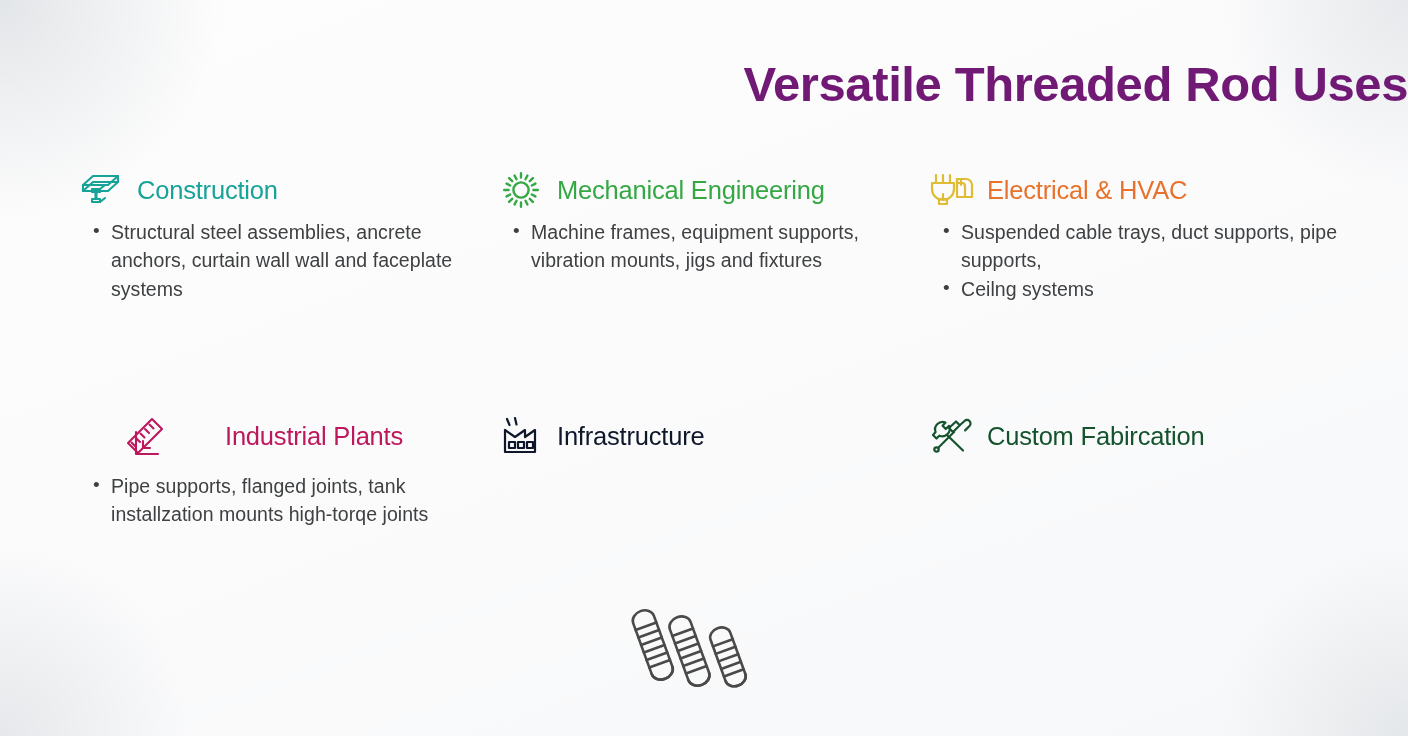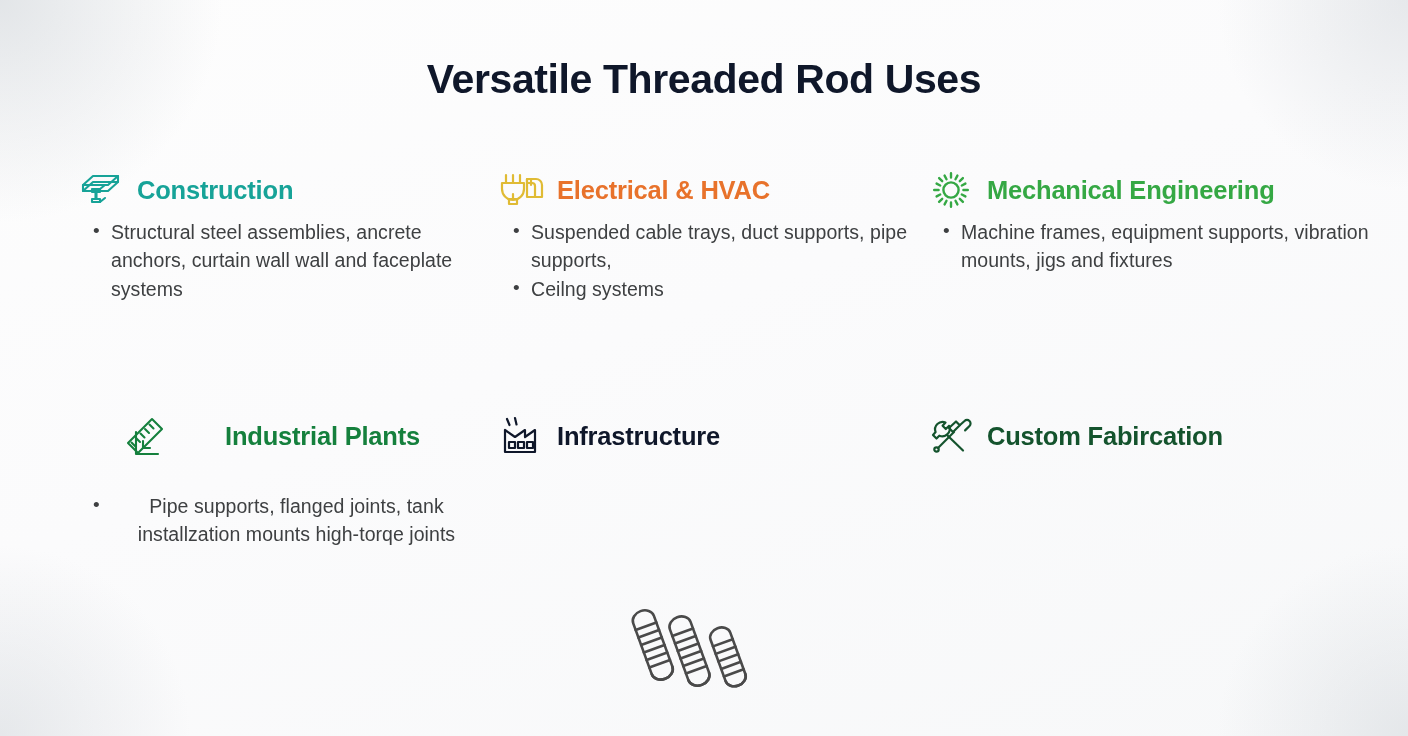--- a/index.html
+++ b/index.html
@@ -17,25 +17,25 @@
       radial-gradient(circle at 100% 100%, rgba(205,210,215,0.45) 0%, rgba(255,255,255,0) 12%),
       linear-gradient(160deg, #fdfdfd 0%, #fbfbfc 45%, #f7f8f9 100%);
     position:relative;
   }
 
   .slide { position:relative; width:1408px; height:736px; }
 
   .page-title {
     position:absolute;
     top:56px; left:0; right:0;
-    text-align:center;
-    font-size:41px;
+    text-align:right;
+    font-size:49px;
     font-weight:bold;
     letter-spacing:-0.4px;
-    color:#0f172a;
+    color:#701a75;
   }
 
   .grid {
     position:absolute;
     top:168px; left:78px;
     width:1312px;
     display:grid;
     grid-template-columns:420px 430px 462px;
     grid-template-rows:246px auto;
   }
@@ -52,21 +52,21 @@
     width:46px; height:40px;
     flex:0 0 46px;
     display:flex;
     align-items:center;
     justify-content:center;
   }
   .card-icon svg { display:block; }
 
   .card-title {
     font-size:25.5px;
-    font-weight:bold;
+    font-weight:normal;
     letter-spacing:-0.2px;
     white-space:nowrap;
   }
 
   .bullets {
     margin-top:6px;
     padding-left:33px;
     list-style:none;
   }
   .bullets li {
@@ -79,34 +79,34 @@
   .bullets li::before {
     content:"\2022";
     position:absolute;
     left:-18px;
     top:-1px;
     font-size:19px;
     color:#3e4042;
   }
 
   
-  .row2 .bullets { margin-top:34px;text-align:center; }
+  .row2 .bullets { margin-top:14px; }
 
   .rods {
     position:absolute;
     left:615px;
     top:608px;
     width:160px;
     height:100px;
   }
 
   .c-teal   { color:#17a398; }
   .c-green  { color:#35a844; }
   .c-orange { color:#e8722b; }
-  .c-blue   { color:#15803d;margin-left:44px; }
+  .c-blue   { color:#be185d;margin-left:44px; }
   .c-gold   { color:#0f172a; }
   .c-navy   { color:#14532d; }
 </style>
 </head>
 <body>
 
 <div class="slide">
 
   <h1 class="page-title">Versatile Threaded Rod Uses</h1>
 
@@ -127,54 +127,54 @@
         </span>
         <span class="card-title c-teal">Construction</span>
       </div>
       <ul class="bullets">
         <li>Structural steel assemblies, ancrete anchors, curtain wall wall and faceplate systems</li>
       </ul>
     </div>
 
     <div class="card">
       <div class="card-head">
+        <span class="card-icon c-green">
+          <svg width="40" height="40" viewBox="0 0 40 40" fill="none" stroke="currentColor" stroke-width="2.4" stroke-linejoin="round" stroke-linecap="round">
+            <circle cx="20" cy="20" r="7.6"></circle>
+            <path d="M20 3.2 v4.4 M20 32.4 v4.4 M3.2 20 h4.4 M32.4 20 h4.4
+                     M8.1 8.1 l3.1 3.1 M28.8 28.8 l3.1 3.1 M31.9 8.1 l-3.1 3.1 M11.2 28.8 l-3.1 3.1"></path>
+            <path d="M13.6 5.6 l1.9 3.6 M24.5 30.8 l1.9 3.6 M5.6 26.4 l3.6-1.9 M30.8 15.5 l3.6-1.9
+                     M5.6 13.6 l3.6 1.9 M30.8 24.5 l3.6 1.9 M13.6 34.4 l1.9-3.6 M24.5 9.2 l1.9-3.6"></path>
+          </svg>
+        </span>
+        <span class="card-title c-green">Mechanical Engineering</span>
+      </div>
+      <ul class="bullets">
+        <li>Machine frames, equipment supports, vibration mounts, jigs and fixtures</li>
+      </ul>
+    </div>
+
+    <div class="card">
+      <div class="card-head">
         <span class="card-icon" style="color:#e0bb34">
           <svg width="46" height="38" viewBox="0 0 46 38" fill="none" stroke="currentColor" stroke-width="2.2" stroke-linejoin="round" stroke-linecap="round">
             <path d="M8 4 v8 M15 4 v8 M22 4 v8"></path>
             <path d="M4 12 h22 v6 a11 11 0 0 1 -22 0 z"></path>
             <path d="M11 28 h8 v5 h-8 z"></path>
             <path d="M15 23 v5"></path>
             <path d="M29 8 h9 a6 6 0 0 1 6 6 v12 h-7 v-11 a3 3 0 0 0 -3 -3 h-5 z"></path>
             <path d="M29 8 v18 h8"></path>
             <path d="M33 8 v6"></path>
           </svg>
         </span>
         <span class="card-title c-orange">Electrical &amp; HVAC</span>
       </div>
       <ul class="bullets">
         <li>Suspended cable trays, duct supports, pipe supports,</li>
         <li>Ceilng systems</li>
-      </ul>
-    </div>
-
-    <div class="card">
-      <div class="card-head">
-        <span class="card-icon c-green">
-          <svg width="40" height="40" viewBox="0 0 40 40" fill="none" stroke="currentColor" stroke-width="2.4" stroke-linejoin="round" stroke-linecap="round">
-            <circle cx="20" cy="20" r="7.6"></circle>
-            <path d="M20 3.2 v4.4 M20 32.4 v4.4 M3.2 20 h4.4 M32.4 20 h4.4
-                     M8.1 8.1 l3.1 3.1 M28.8 28.8 l3.1 3.1 M31.9 8.1 l-3.1 3.1 M11.2 28.8 l-3.1 3.1"></path>
-            <path d="M13.6 5.6 l1.9 3.6 M24.5 30.8 l1.9 3.6 M5.6 26.4 l3.6-1.9 M30.8 15.5 l3.6-1.9
-                     M5.6 13.6 l3.6 1.9 M30.8 24.5 l3.6 1.9 M13.6 34.4 l1.9-3.6 M24.5 9.2 l1.9-3.6"></path>
-          </svg>
-        </span>
-        <span class="card-title c-green">Mechanical Engineering</span>
-      </div>
-      <ul class="bullets">
-        <li>Machine frames, equipment supports, vibration mounts, jigs and fixtures</li>
       </ul>
     </div>
 
     <div class="card row2">
       <div class="card-head">
         <span class="card-icon c-blue">
           <svg width="42" height="40" viewBox="0 0 42 40" fill="none" stroke="currentColor" stroke-width="2.1" stroke-linejoin="round" stroke-linecap="round">
             <path d="M28 3 L38 13 L14 37 L4 27 Z"></path>
             <path d="M25.5 8.5 l4 4 M21 13 l4 4 M16.5 17.5 l4 4 M12 22 l4 4 M7.5 26.5 l4 4"></path>
             <path d="M12 16 v22 h22"></path>

